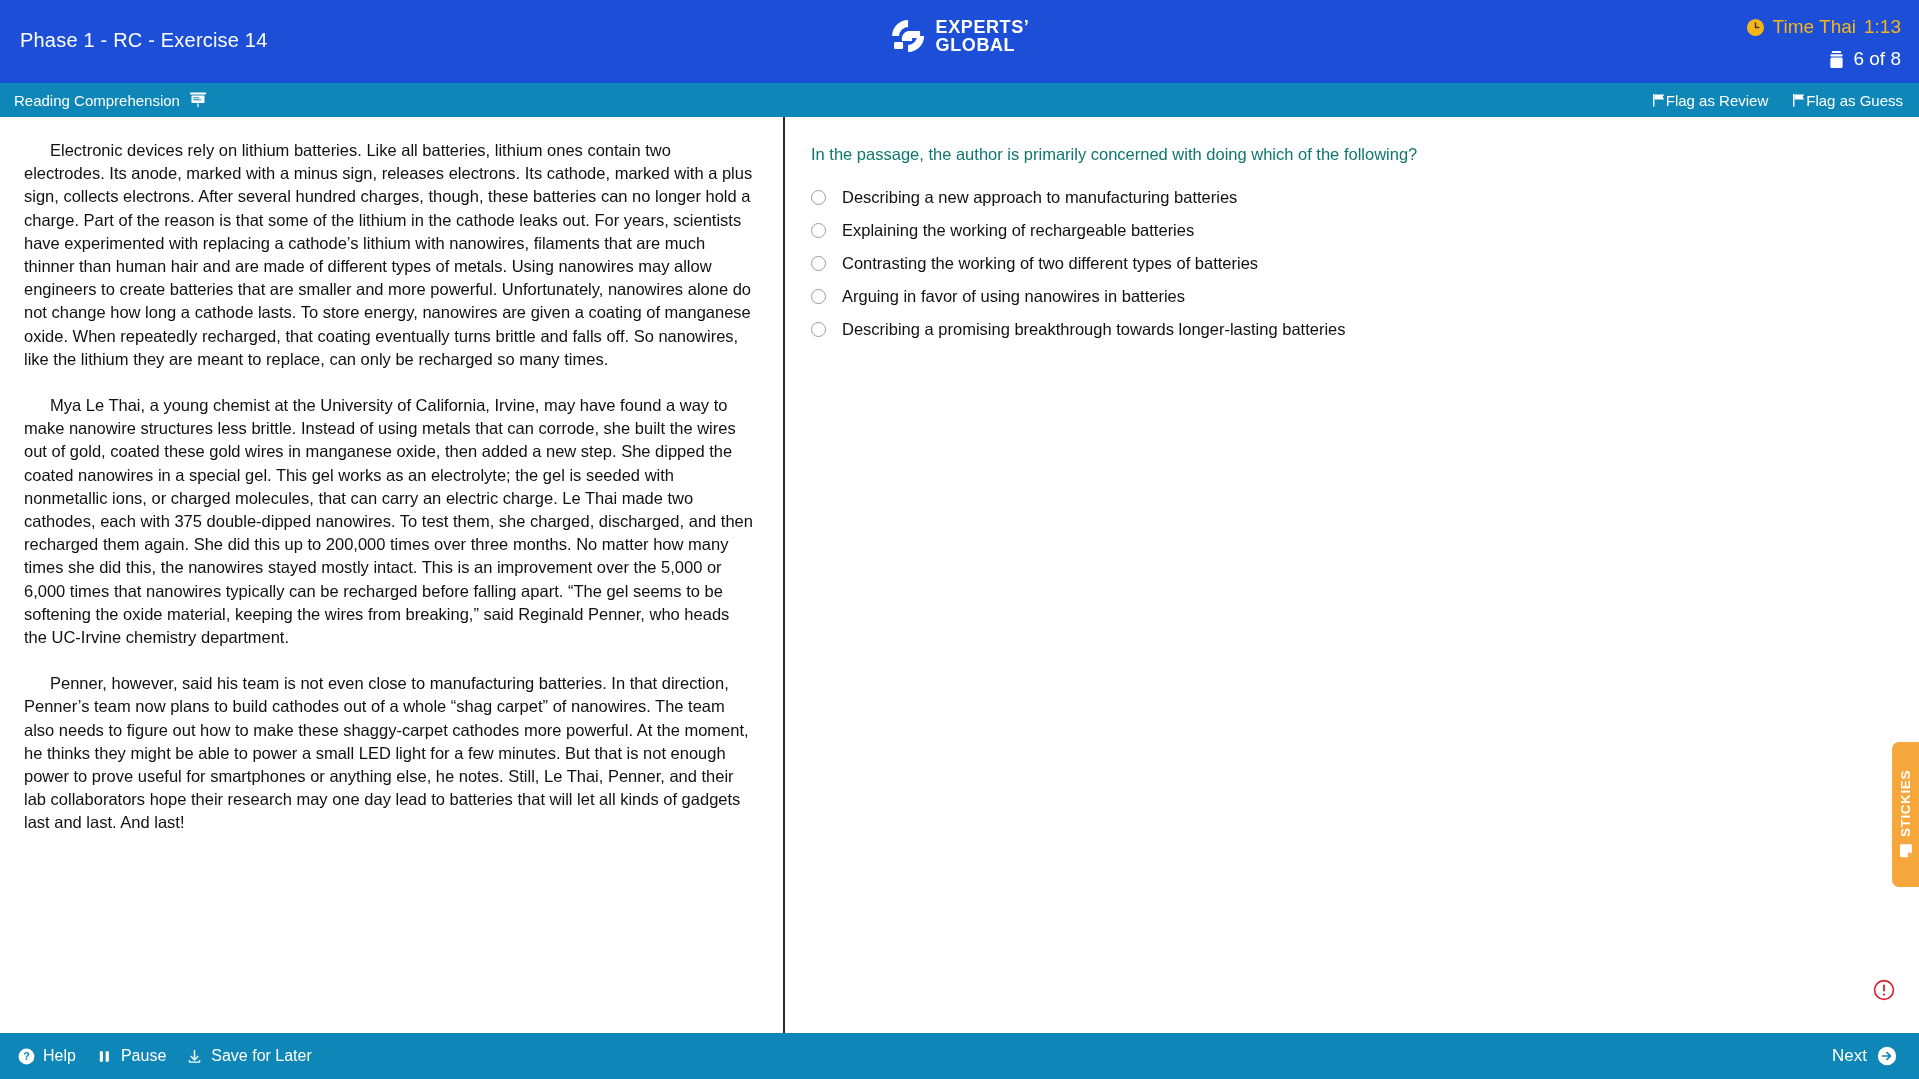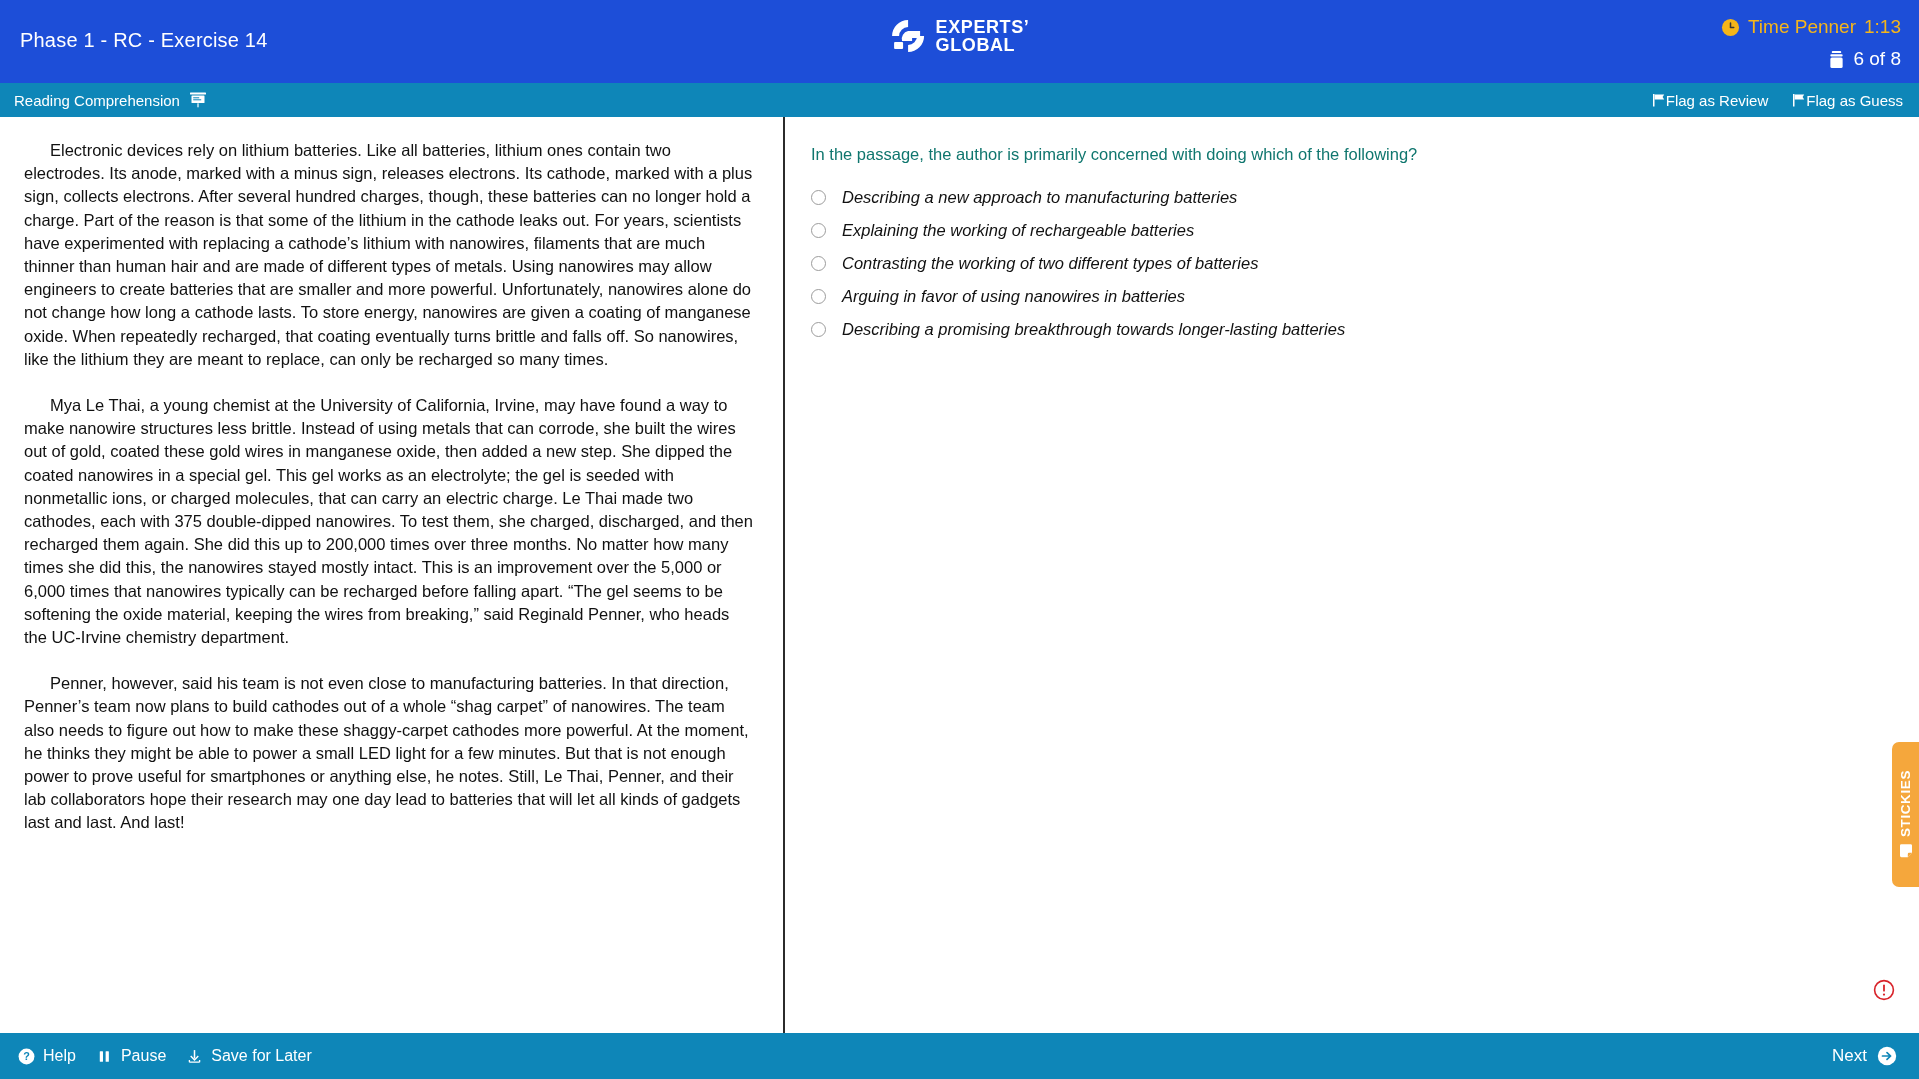--- a/index.html
+++ b/index.html
@@ -133,21 +133,20 @@
     width: 15px; height: 15px;
     flex: 0 0 15px;
     border: 1.6px solid #9c9c9c;
     border-radius: 50%;
     background: #ffffff;
   }
   .option-label {
     font-size: 16.5px;
     color: #111111;
     line-height: 20px;
-    font-style: italic;
   }
 
   
   .alert-icon {
     position: absolute;
     right: 24px; bottom: 32px;
     width: 22px; height: 22px;
   }
 
   
@@ -225,21 +224,21 @@
 
     <div class="timer-block">
       <div class="timer-row">
         <span>
           <svg class="clock-icon" viewBox="0 0 20 20" aria-hidden="true">
             <circle cx="10" cy="10" r="9" fill="#f5b51a"></circle>
             <rect x="9.2" y="4.5" width="1.6" height="6" rx=".8" fill="#393536"></rect>
             <rect x="9.2" y="9.2" width="5" height="1.6" rx=".8" fill="#393536"></rect>
           </svg>
         </span>
-        <span>Time Penner</span>
+        <span>Time Thai</span>
         <span class="tval">1:13</span>
       </div>
       <div class="count-row">
         <span>
           <svg class="stack-icon" viewBox="0 0 18 20" aria-hidden="true">
             <rect x="4" y="1" width="10" height="2.2" rx="1" fill="#ffffff"></rect>
             <rect x="2.5" y="4.5" width="13" height="2.2" rx="1" fill="#ffffff"></rect>
             <rect x="2.5" y="8" width="13" height="11" rx="1.6" fill="#ffffff"></rect>
           </svg>
         </span>

